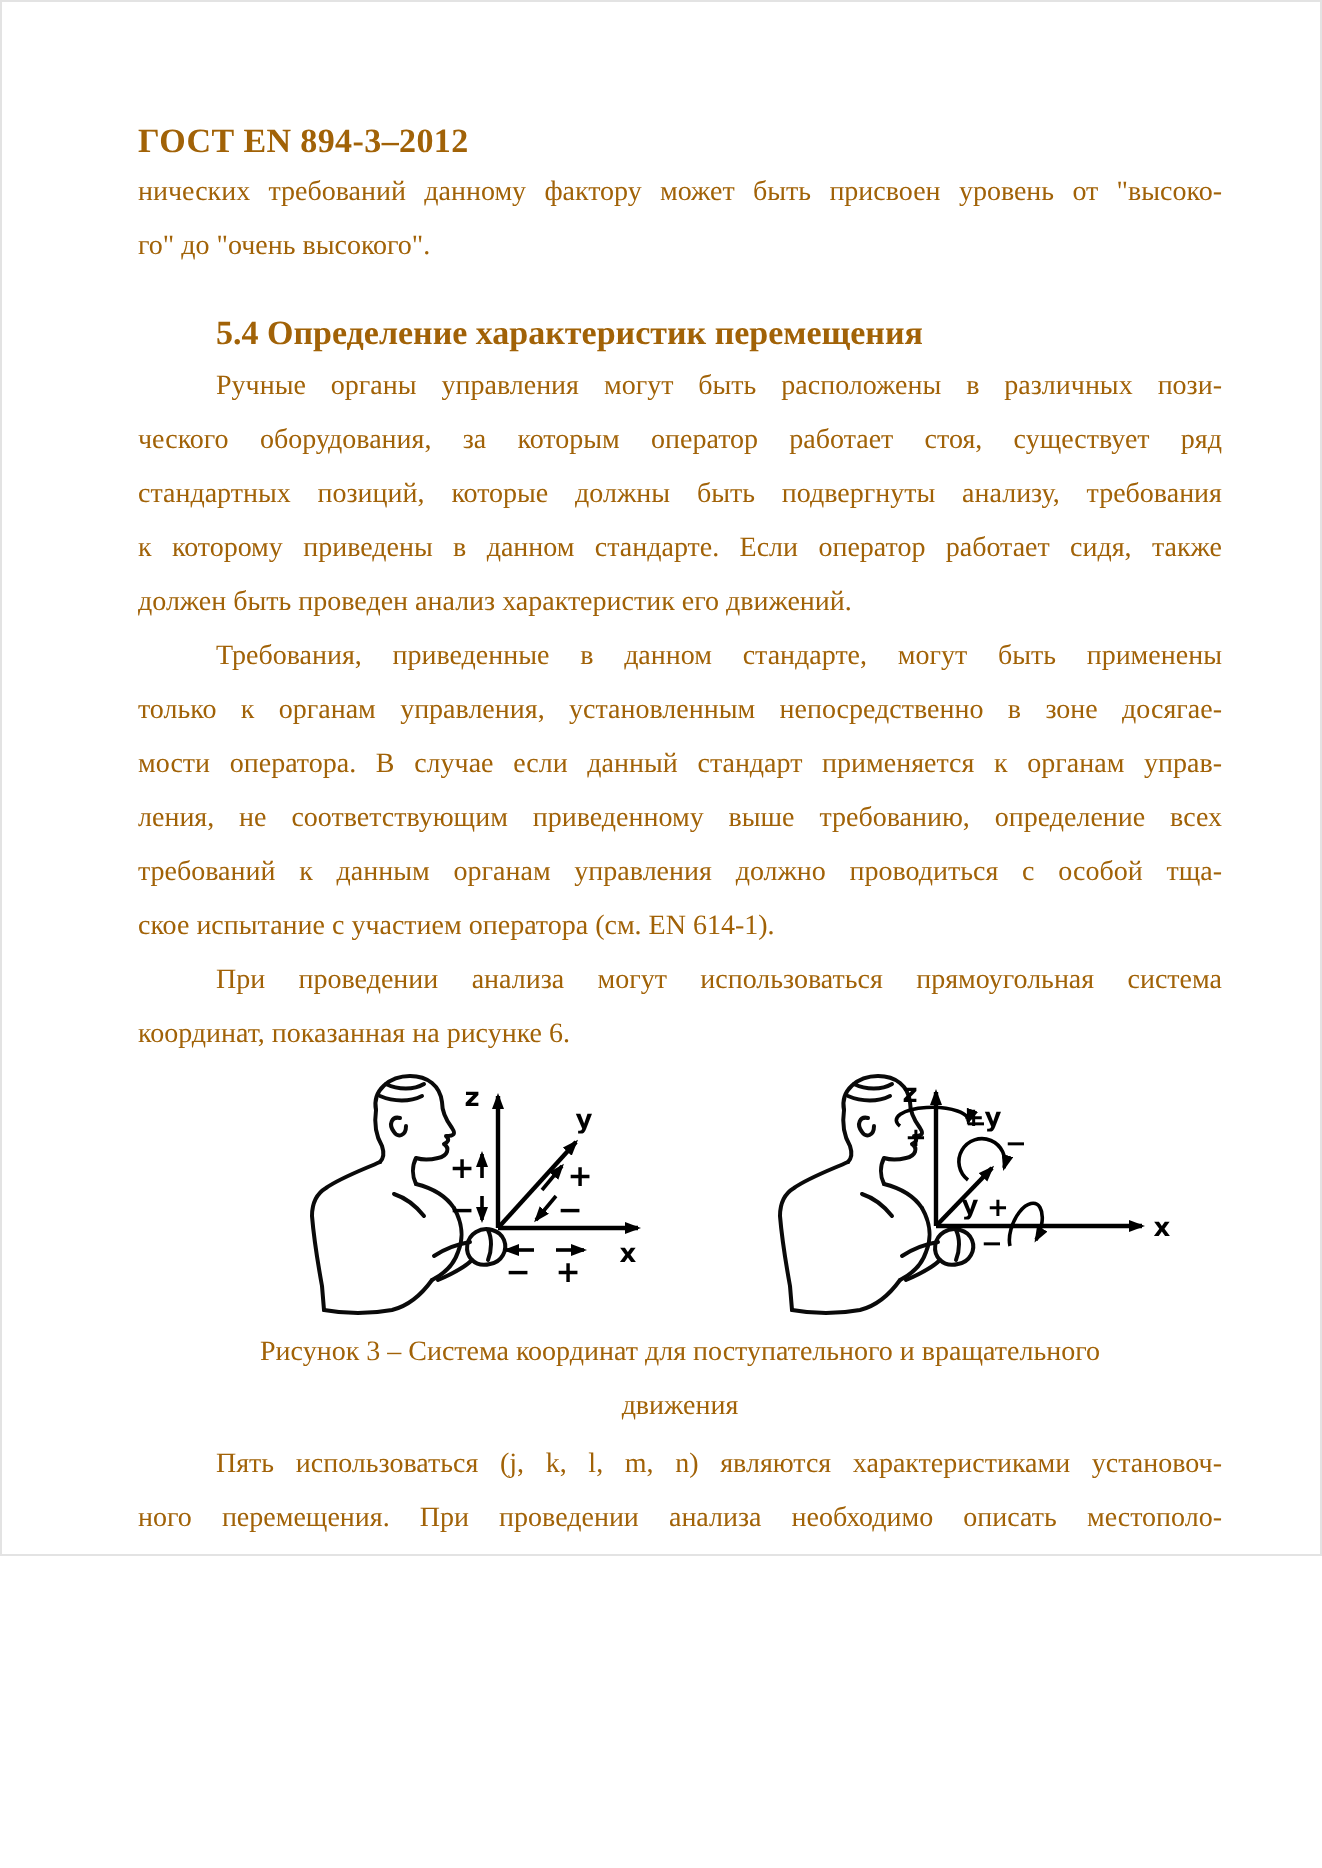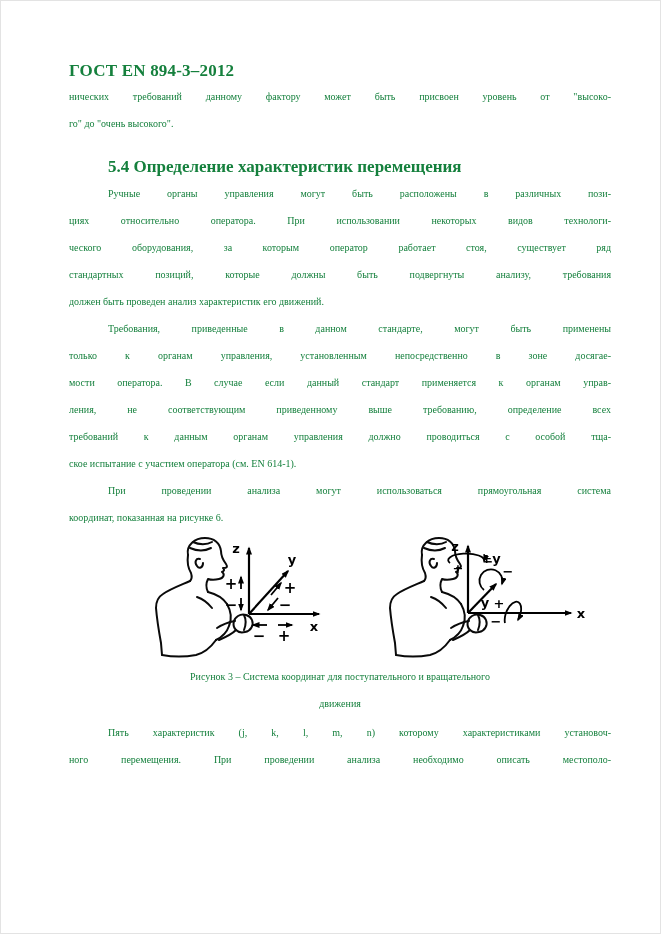--- a/index.html
+++ b/index.html
@@ -1,38 +1,38 @@
 <!DOCTYPE html>
 <html><head>
 <meta charset="utf-8">
 <style>
   html,body{margin:0;padding:0;background:#fff;}
   .page{
     position:relative;
-    width:661px;height:934px;
+    width:661px;height:778px;
     background:#ffffff;
     box-sizing:border-box;
     border:1px solid #e3e3e3;
     font-family:"Liberation Serif", serif;
-    color:#15803d;
+    color:#a16207;
     overflow:hidden;
   }
   .content{
     position:absolute;
     left:68px;top:58px;
     width:542px;
   }
   .doc-header{
     font-weight:bold;
     font-size:17px;
     line-height:24px;
     letter-spacing:.2px;
   }
   .line{
-    font-size:10px;
+    font-size:14px;
     height:27px;
     line-height:27px;
     white-space:normal;
   }
   .aj{ text-align:justify; text-align-last:justify; }
   .al{ text-align:left; text-align-last:left; }
   .ind{ padding-left:39px; }
   .section-heading{
     font-weight:bold;
     font-size:17px;
@@ -76,23 +76,23 @@
 
     <div class="paragraph">
         <div class="line aj">нических требований данному фактору может быть присвоен уровень от "высоко-</div>
         <div class="line al">го" до "очень высокого".</div>
       </div>
 
     <div class="section-heading">5.4 Определение характеристик перемещения</div>
 
     <div class="paragraph">
         <div class="line aj ind">Ручные органы управления могут быть расположены в различных пози-</div>
-        <div class="line aj">циях относительно оператора. При использовании некоторых видов технологи-</div>
         <div class="line aj">ческого оборудования, за которым оператор работает стоя, существует ряд</div>
         <div class="line aj">стандартных позиций, которые должны быть подвергнуты анализу, требования</div>
+        <div class="line aj">к которому приведены в данном стандарте. Если оператор работает сидя, также</div>
         <div class="line al">должен быть проведен анализ характеристик его движений.</div>
       </div>
     <div class="paragraph">
         <div class="line aj ind">Требования, приведенные в данном стандарте, могут быть применены</div>
         <div class="line aj">только к органам управления, установленным непосредственно в зоне досягае-</div>
         <div class="line aj">мости оператора. В случае если данный стандарт применяется к органам управ-</div>
         <div class="line aj">ления, не соответствующим приведенному выше требованию, определение всех</div>
         <div class="line aj">требований к данным органам управления должно проводиться с особой тща-</div>
         <div class="line al">ское испытание с участием оператора (см. EN 614-1).</div>
       </div>
@@ -198,19 +198,19 @@
       </svg>
 
     </div>
 
     <div class="caption">
       <div class="line">Рисунок 3 – Система координат для поступательного и вращательного</div>
       <div class="line">движения</div>
     </div>
 
     <div class="paragraph p4">
-        <div class="line aj ind">Пять характеристик (j, k, l, m, n) которому характеристиками установоч-</div>
+        <div class="line aj ind">Пять использоваться (j, k, l, m, n) являются характеристиками установоч-</div>
         <div class="line aj">ного перемещения. При проведении анализа необходимо описать местополо-</div>
       </div>
 
 
   </div>
 </div>
 
 </body></html>

